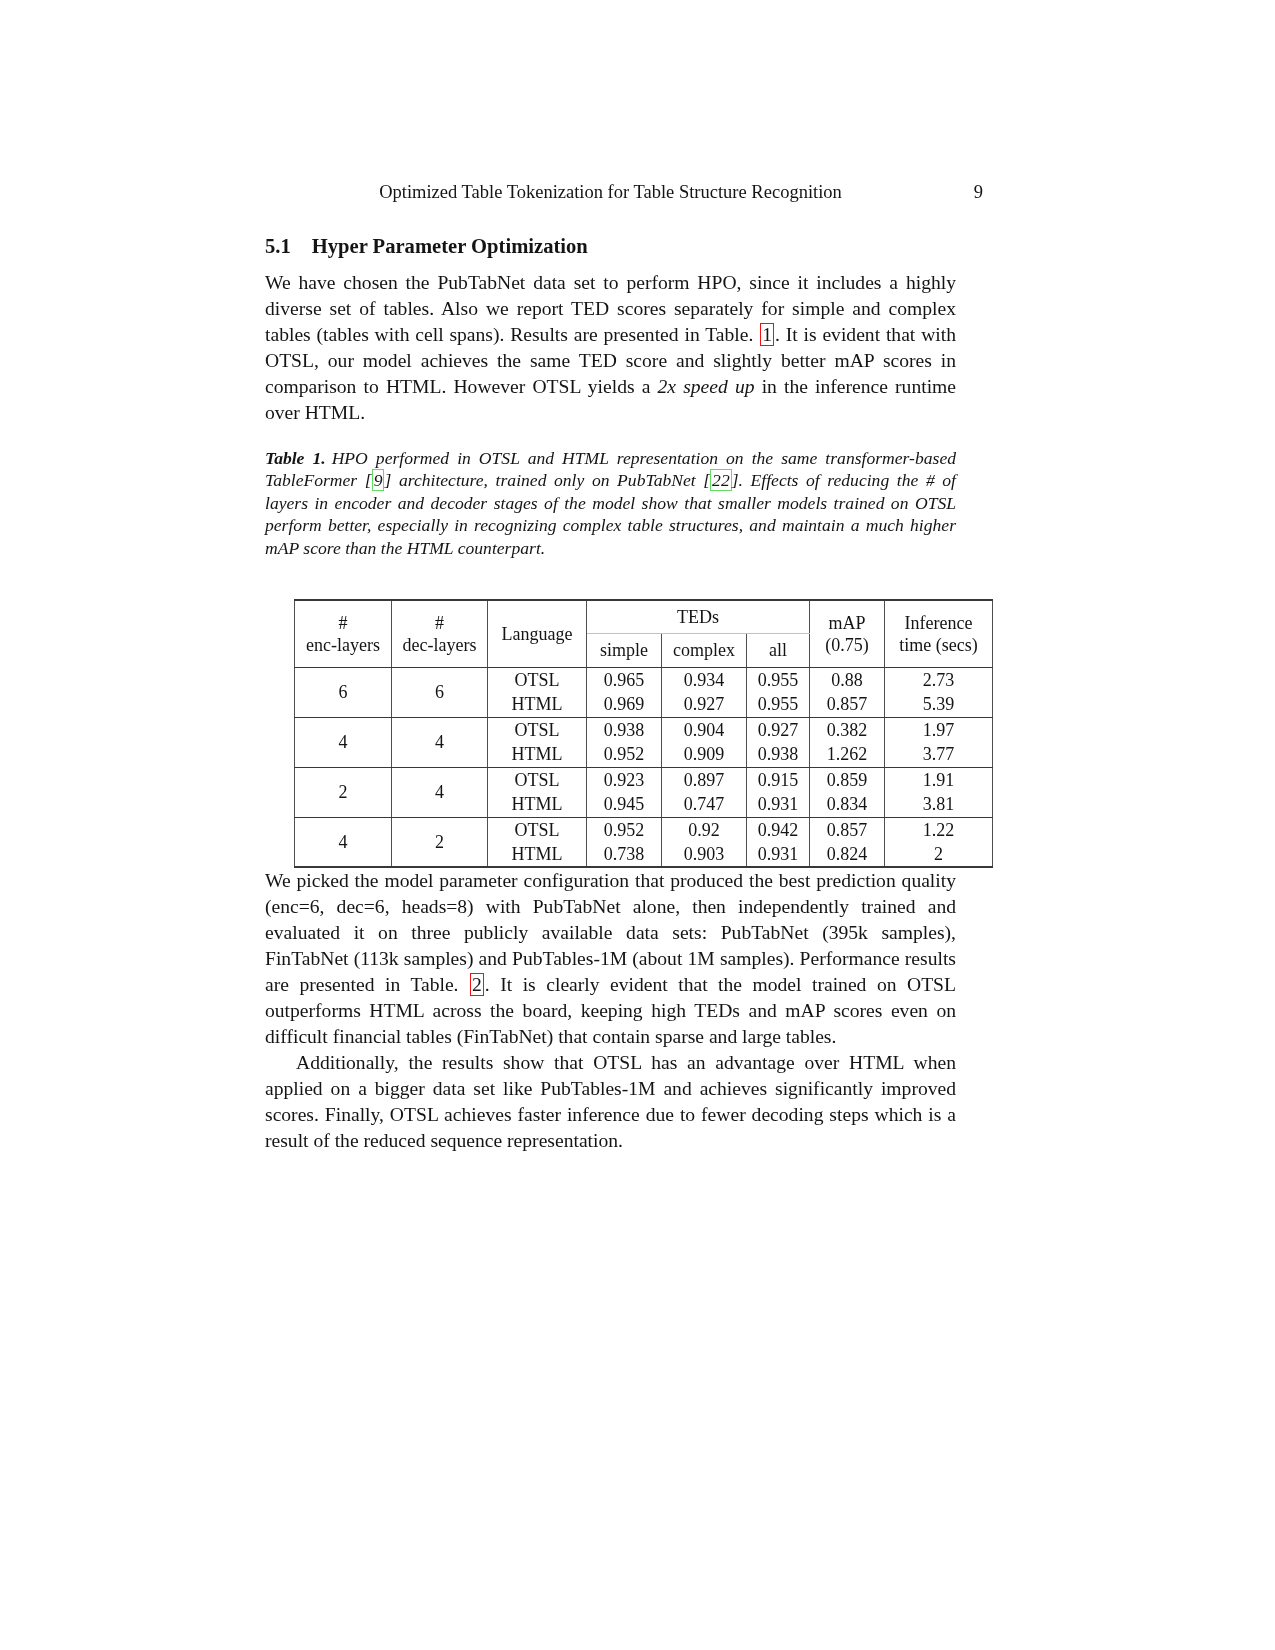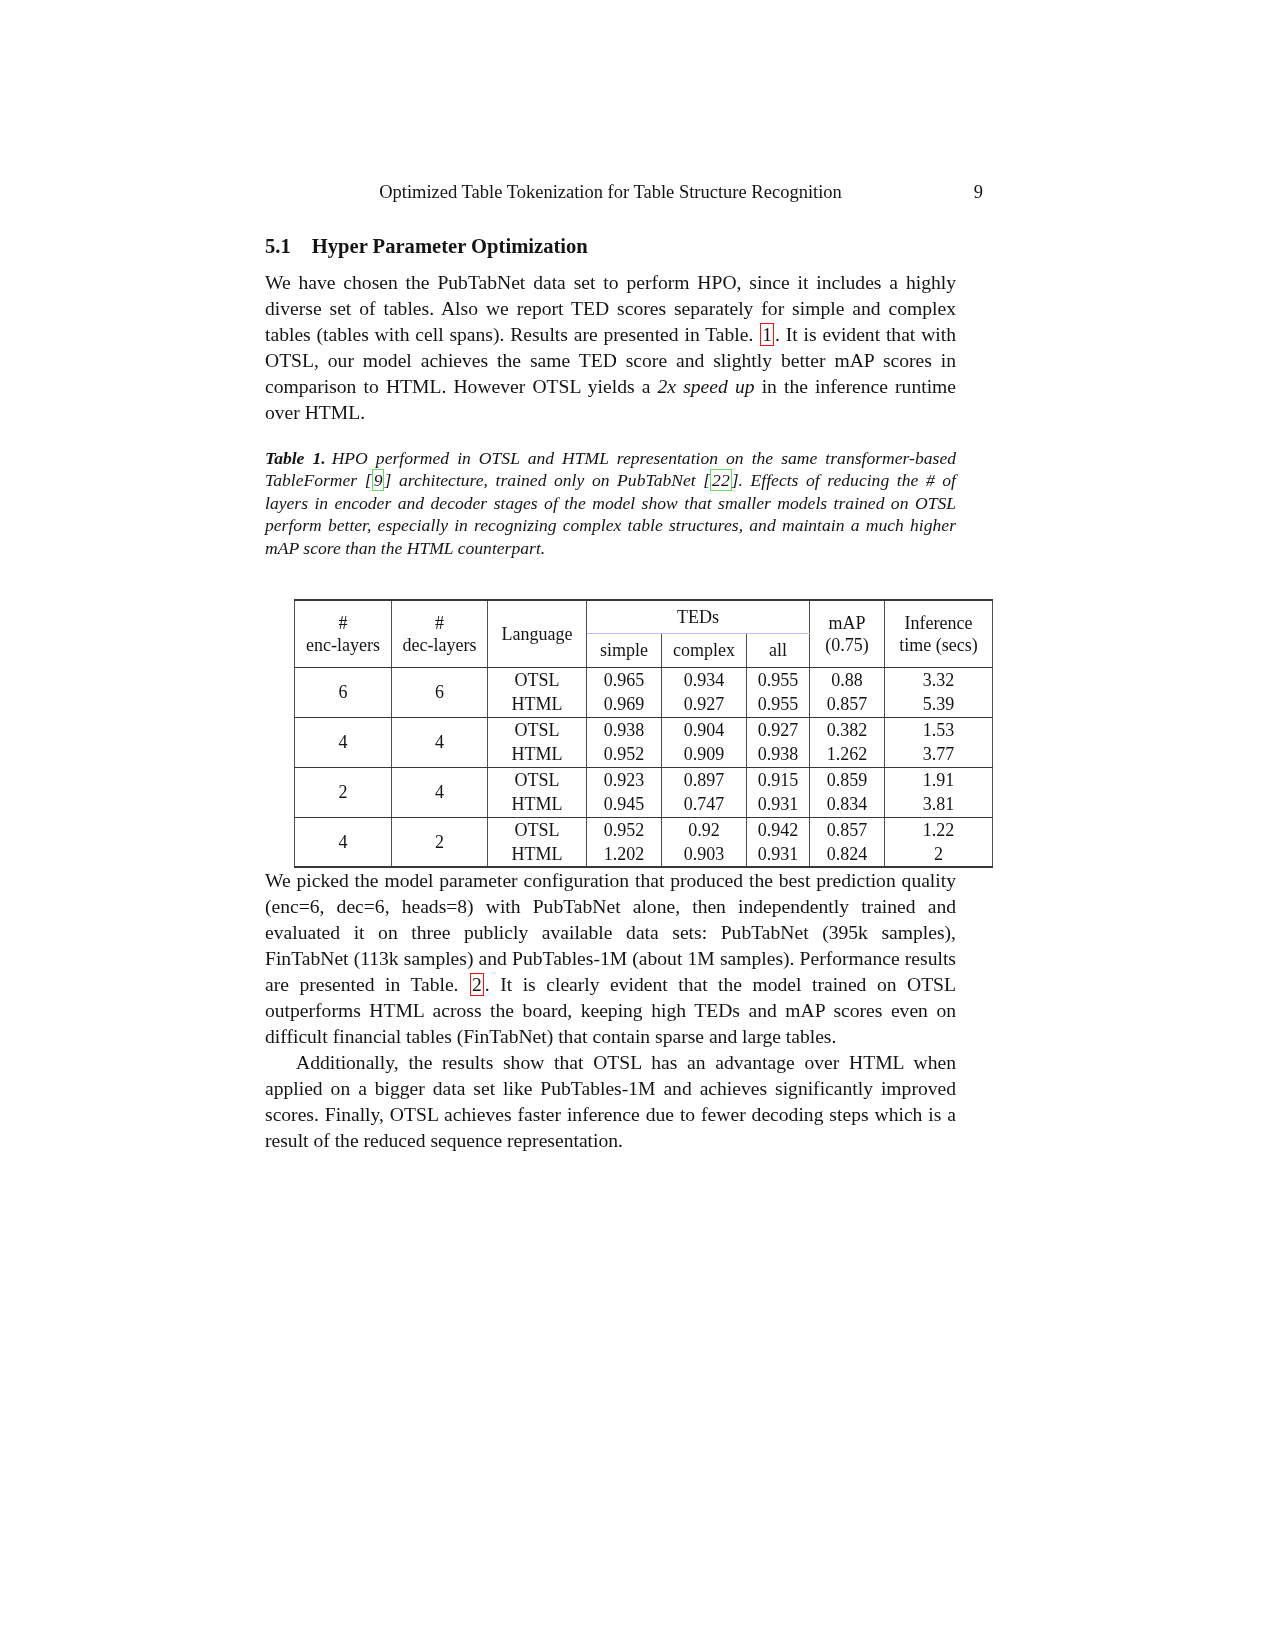--- a/index.html
+++ b/index.html
@@ -143,40 +143,40 @@
         </tr>
 
         <tr>
           <td rowspan="2" class="gsep">6</td>
           <td rowspan="2" class="gsep">6</td>
           <td>OTSL</td>
           <td>0.965</td>
           <td>0.934</td>
           <td>0.955</td>
           <td class="b">0.88</td>
-          <td class="b">3.32</td>
+          <td class="b">2.73</td>
         </tr>
         <tr>
           <td class="gsep">HTML</td>
           <td class="gsep">0.969</td>
           <td class="gsep">0.927</td>
           <td class="gsep">0.955</td>
           <td class="gsep">0.857</td>
           <td class="gsep">5.39</td>
         </tr>
 
         <tr>
           <td rowspan="2" class="gsep">4</td>
           <td rowspan="2" class="gsep">4</td>
           <td>OTSL</td>
           <td>0.938</td>
           <td>0.904</td>
           <td>0.927</td>
           <td class="b">0.382</td>
-          <td class="b">1.53</td>
+          <td class="b">1.97</td>
         </tr>
         <tr>
           <td class="gsep">HTML</td>
           <td class="gsep">0.952</td>
           <td class="gsep">0.909</td>
           <td class="gsep b">0.938</td>
           <td class="gsep">1.262</td>
           <td class="gsep">3.77</td>
         </tr>
 
@@ -204,21 +204,21 @@
           <td rowspan="2">2</td>
           <td>OTSL</td>
           <td>0.952</td>
           <td>0.92</td>
           <td class="b">0.942</td>
           <td class="b">0.857</td>
           <td class="b">1.22</td>
         </tr>
         <tr>
           <td>HTML</td>
-          <td>1.202</td>
+          <td>0.738</td>
           <td>0.903</td>
           <td>0.931</td>
           <td>0.824</td>
           <td>2</td>
         </tr>
       </tbody>
         </table>
     </div>
 
 

